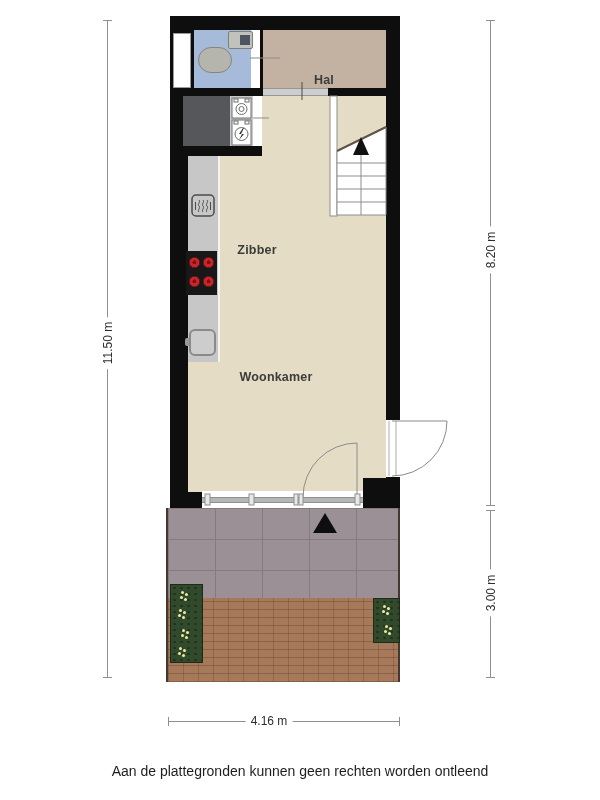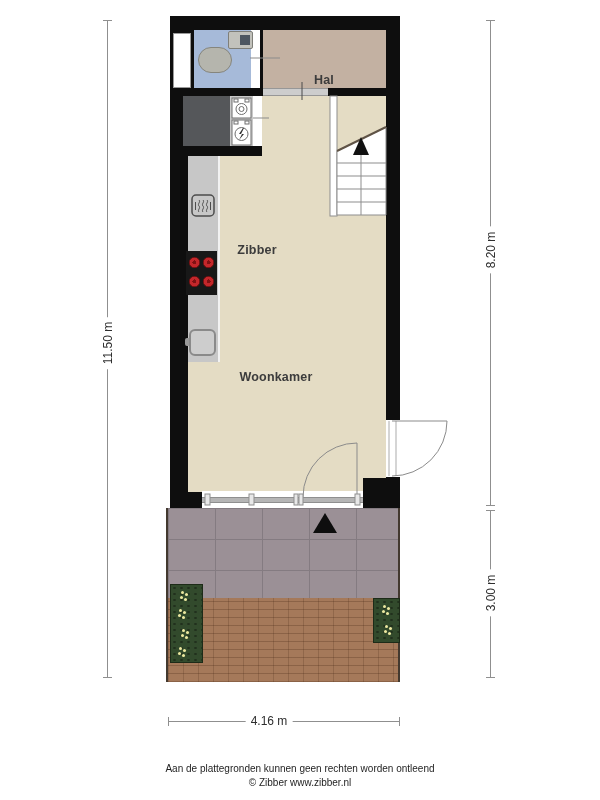--- a/index.html
+++ b/index.html
@@ -57,21 +57,21 @@
   .dim-v{position:absolute;width:1px;background:var(--c-dim,#8f8f8f);}
   .dim-v::before,.dim-v::after{content:"";position:absolute;left:-4px;width:9px;height:1px;background:var(--c-dim,#8f8f8f);}
   .dim-v::before{top:0;}.dim-v::after{bottom:0;}
   .dim-h{position:absolute;height:1px;background:var(--c-dim,#8f8f8f);}
   .dim-h::before,.dim-h::after{content:"";position:absolute;top:-4px;width:1px;height:9px;background:var(--c-dim,#8f8f8f);}
   .dim-h::before{left:0;}.dim-h::after{right:0;}
   .dim-label{position:absolute;transform:translate(-50%,-50%);background:#fff;padding:1px 5px;font-size:12px;color:#2e2e2e;white-space:nowrap;}
   .dim-label.vert{transform:translate(-50%,-50%) rotate(-90deg);}
 
   
-  #footer{position:absolute;left:0;right:0;top:762px;text-align:center;font-size:10px;color:#1e1e1e;line-height:1.4;}
+  #footer{position:absolute;left:0;right:0;top:762px;text-align:center;font-size:14px;color:#1e1e1e;line-height:1.4;}
 
   svg.overlay{position:absolute;left:0;top:0;pointer-events:none;}
 </style>
 </head>
 <body>
 
 <div id="canvas">
 
   <div class="abs" id="base-walls"></div>
   <div class="abs" id="floor-main"></div>
@@ -192,16 +192,15 @@
   <div class="dim-label vert" style="left:491px;top:250px;">8.20 m</div>
 
   <div class="dim-v" style="left:490px;top:510px;height:168px;"></div>
   <div class="dim-label vert" style="left:491px;top:593px;">3.00 m</div>
 
   <div class="dim-h" style="left:168px;top:721px;width:232px;"></div>
   <div class="dim-label" style="left:269px;top:721px;">4.16 m</div>
 
   <div id="footer">
     <div>Aan de plattegronden kunnen geen rechten worden ontleend</div>
-    <div>© Zibber www.zibber.nl</div>
   </div>
 
 </div>
 
 </body></html>

